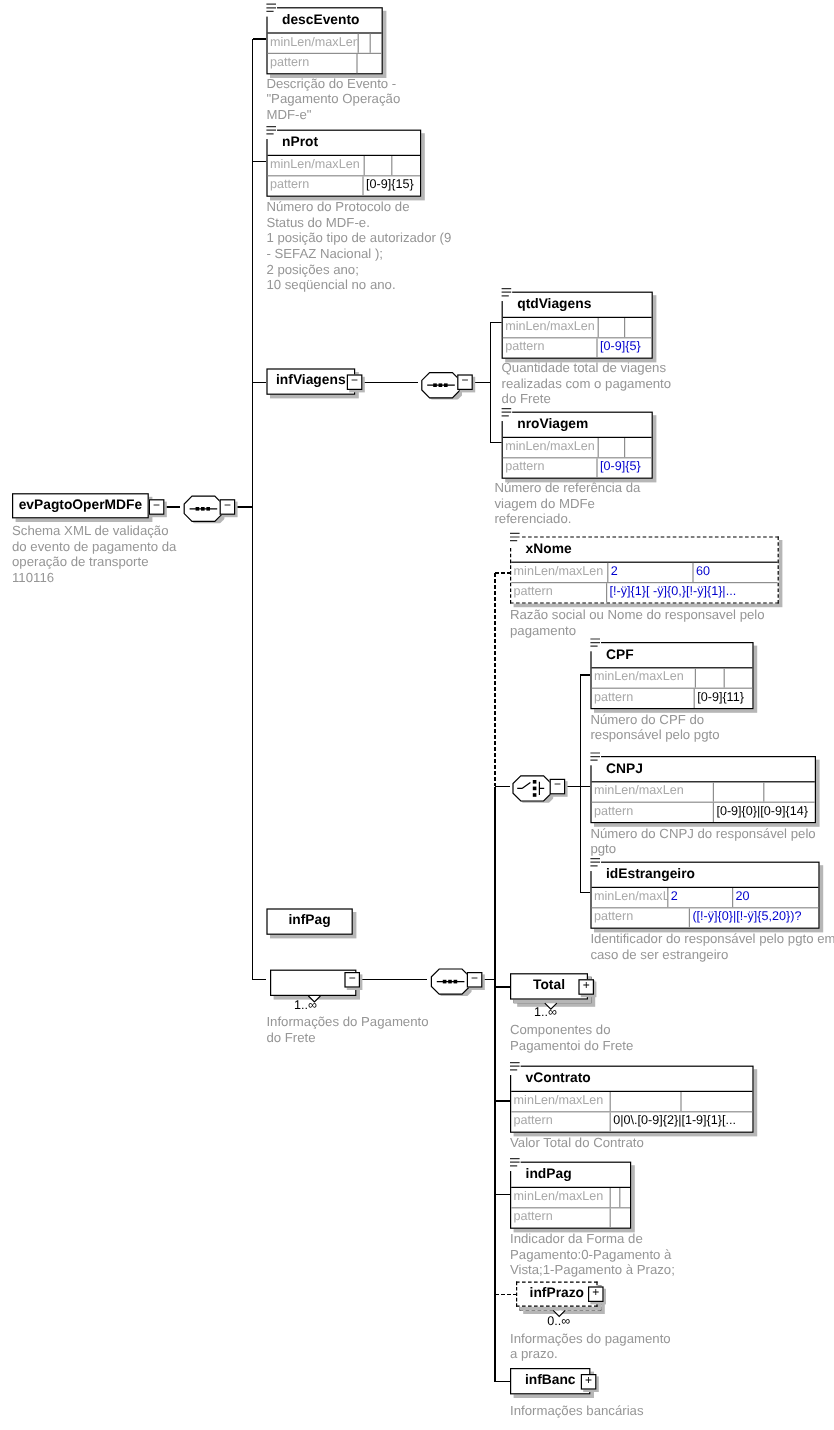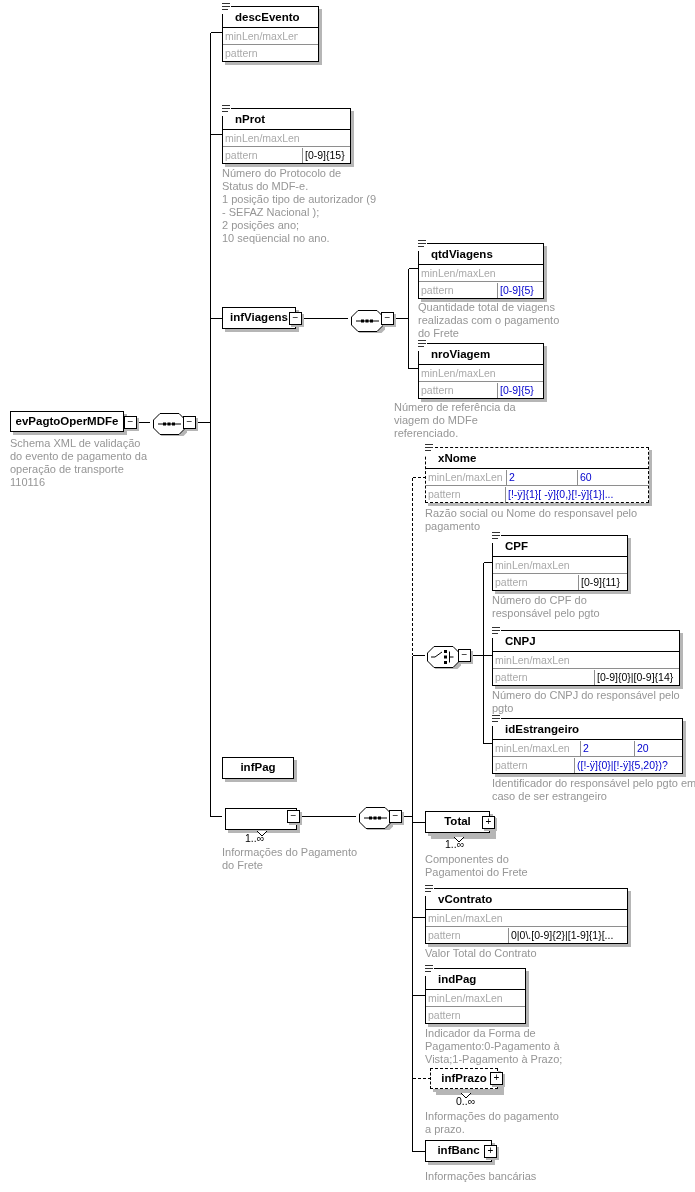--- a/index.html
+++ b/index.html
@@ -9,21 +9,21 @@
   .ebox{position:absolute;background:#fff;border:1px solid #000;
         box-shadow:3px 3px 0 #b6b6b6;box-sizing:border-box;}
   .ebox.dashed{border:1px dashed #000;}
   .backbox{position:absolute;background:#fff;border:1px solid #000;
         box-shadow:3px 3px 0 #b6b6b6;box-sizing:border-box;}
   .backbox.dashed{border:1px dashed #000;}
   .ename{height:20px;line-height:20px;font-weight:bold;font-size:11.5px;
         color:#000;padding-left:12px;white-space:nowrap;}
   .complex .ename{padding-left:0;text-align:center;height:19px;line-height:19px;}
   .frow{display:flex;border-top:1px solid #000;height:16px;line-height:15px;
-        font-size:10.5px;align-items:center;}
+        font-size:10.5px;}
   .frow+.frow{border-top:1px solid #8e8e8e;}
   .fl{flex:1;color:#a9a9a9;padding-left:2px;white-space:nowrap;overflow:hidden;}
   .fv{border-left:1px solid #8e8e8e;padding-left:2px;white-space:nowrap;
       overflow:hidden;color:#000;box-sizing:border-box;flex:none;}
   .vblue .fv{color:#0000cd;}
   .eicon{position:absolute;left:-2px;top:-5px;}
   .pm{position:absolute;width:13px;height:13px;background:#fff;border:1px solid #000;
       box-sizing:border-box;box-shadow:2px 2px 0 #b6b6b6;font-size:10px;line-height:10px;
       text-align:center;color:#000;cursor:pointer;}
   .conn{position:absolute;}
@@ -100,20 +100,23 @@
     <div class="frow">
         <div class="fl">minLen/maxLen</div>
         <div class="fv" style="width:10px"></div>
         <div class="fv" style="width:10px"></div>
       </div>
     <div class="frow">
         <div class="fl">pattern</div>
         <div class="fv" style="width:21px"></div>
       </div>
   </div>
+  <div class="desc" style="left:222px;top:64px;width:160px">Descrição do Evento -
+"Pagamento Operação
+MDF-e"</div>
 
   <div class="ebox" style="left:222px;top:108px;width:129px">
     <svg class="eicon" width="10" height="12">
         <rect x="0" y="0" width="10" height="12" fill="#fff"></rect>
         <path d="M1 1.5h8M1 4.5h8M1 7.5h6" stroke="#333" fill="none"></path>
       </svg>
     <div class="ename">nProt</div>
     <div class="frow">
         <div class="fl">minLen/maxLen</div>
         <div class="fv" style="width:23px"></div>
@@ -177,21 +180,21 @@
     <div class="frow">
         <div class="fl">minLen/maxLen</div>
         <div class="fv" style="width:22px"></div>
         <div class="fv" style="width:23px"></div>
       </div>
     <div class="frow">
         <div class="fl">pattern</div>
         <div class="fv" style="width:46px">[0-9]{5}</div>
       </div>
   </div>
-  <div class="desc" style="left:394px;top:401px;width:170px">Número de referência da
+  <div class="desc" style="left:412px;top:401px;width:170px">Número de referência da
 viagem do MDFe
 referenciado.</div>
 
   <div class="backbox" style="left:225px;top:808px;width:72px;height:22px"></div>
   <div class="ebox complex" style="left:222px;top:757px;width:72px;height:22px">
     <div class="ename">infPag</div>
   </div>
   <div class="pm" style="left:287px;top:810px">−</div>
   <div class="chev" style="left:256px;top:824px"><svg width="12" height="8">
         <polyline points="1,1 6,6 11,1" fill="#fff" stroke="#000"></polyline>
@@ -284,21 +287,21 @@
 
   <div class="ebox vblue" style="left:492px;top:718px;width:191px">
     <svg class="eicon" width="10" height="12">
         <rect x="0" y="0" width="10" height="12" fill="#fff"></rect>
         <path d="M1 1.5h8M1 4.5h8M1 7.5h6" stroke="#333" fill="none"></path>
       </svg>
     <div class="ename">idEstrangeiro</div>
     <div class="frow">
         <div class="fl">minLen/maxLen</div>
         <div class="fv" style="width:54px">2</div>
-        <div class="fv" style="width:48px">20</div>
+        <div class="fv" style="width:72px">20</div>
       </div>
     <div class="frow">
         <div class="fl">pattern</div>
         <div class="fv" style="width:108px">([!-ÿ]{0}|[!-ÿ]{5,20})?</div>
       </div>
   </div>
   <div class="desc" style="left:492px;top:777px;width:210px">Identificador do responsável pelo pgto em
 caso de ser estrangeiro</div>
 
   <div class="backbox" style="left:428px;top:814px;width:65px;height:22px"></div>

